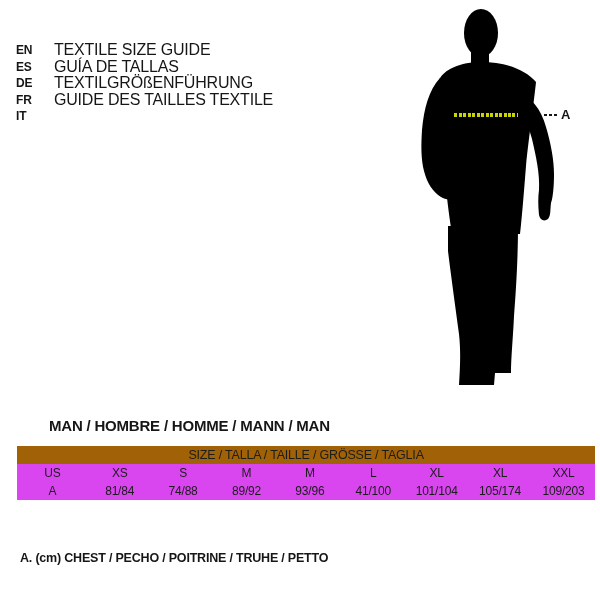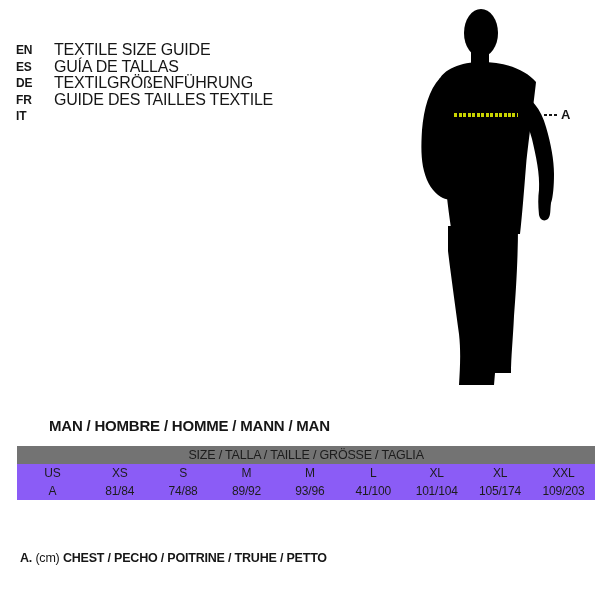--- a/index.html
+++ b/index.html
@@ -26,27 +26,27 @@
   .measure-label{position:absolute;left:561px;top:107px;font-size:13px;font-weight:700;}
 
   
   .section-title{position:absolute;left:19px;top:417px;font-weight:700;font-size:15px;letter-spacing:-0.2px;margin-left:30px;}
 
   
   table.size-table{position:absolute;left:17px;top:446px;width:578px;border-collapse:collapse;
     table-layout:fixed;font-size:12px;color:#1c1c1c;letter-spacing:-0.2px;}
   table.size-table td{height:18px;padding:0;line-height:18px;text-align:center;vertical-align:middle;
     white-space:nowrap;overflow:hidden;}
-  td.table-header{background:#737373;text-align:left;padding-left:4px;font-size:12.5px;}
+  td.table-header{background:#a16207;text-align:left;padding-left:4px;font-size:12.5px;}
   td.rowlabel{text-align:left;padding-left:4px;}
-  tr.alt{background:#8b5cf6;border-radius:7px;}
+  tr.alt{background:#d946ef;border-radius:7px;}
 
   
   .footnote{position:absolute;left:20px;top:551px;font-size:12.5px;font-weight:700;letter-spacing:-0.2px;}
-  .footnote .unit{font-weight:400;}
+  .footnote .unit{font-weight:700;}
 </style>
 </head>
 <body>
 
 <div id="page">
 
   <section class="lang-block">
     <div class="lang-row">
       <span class="lang-code">EN</span>
       <span class="lang-name">TEXTILE SIZE GUIDE</span>

